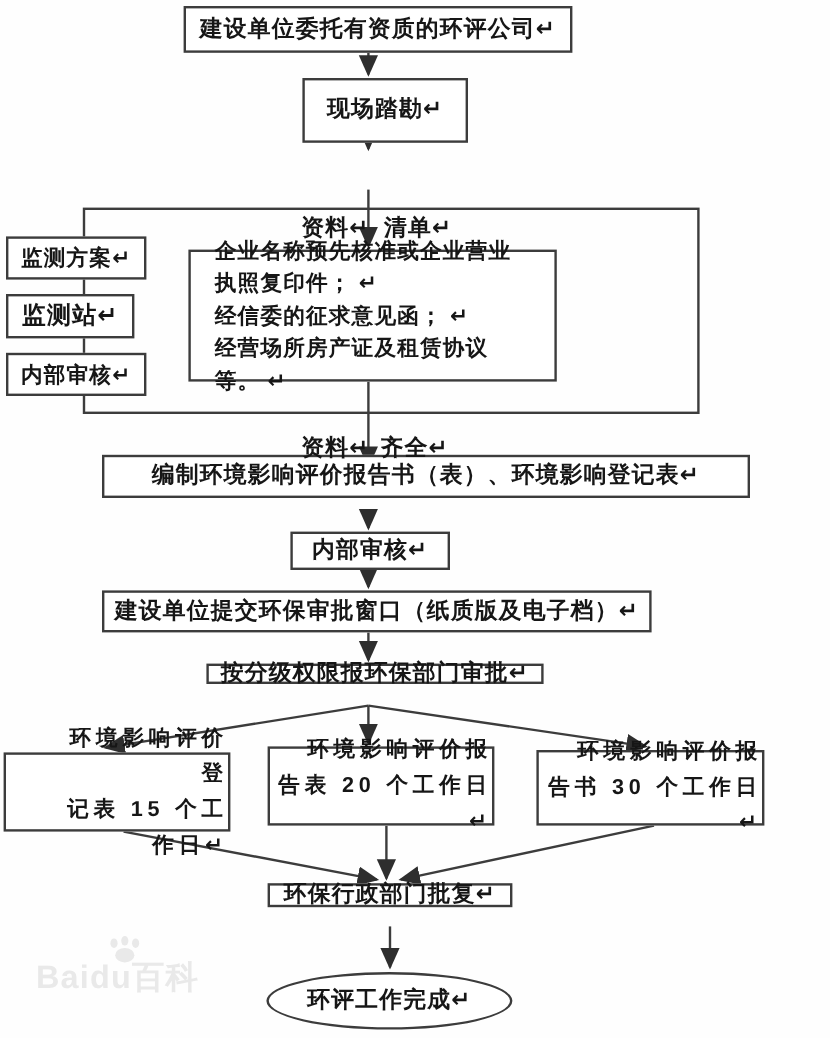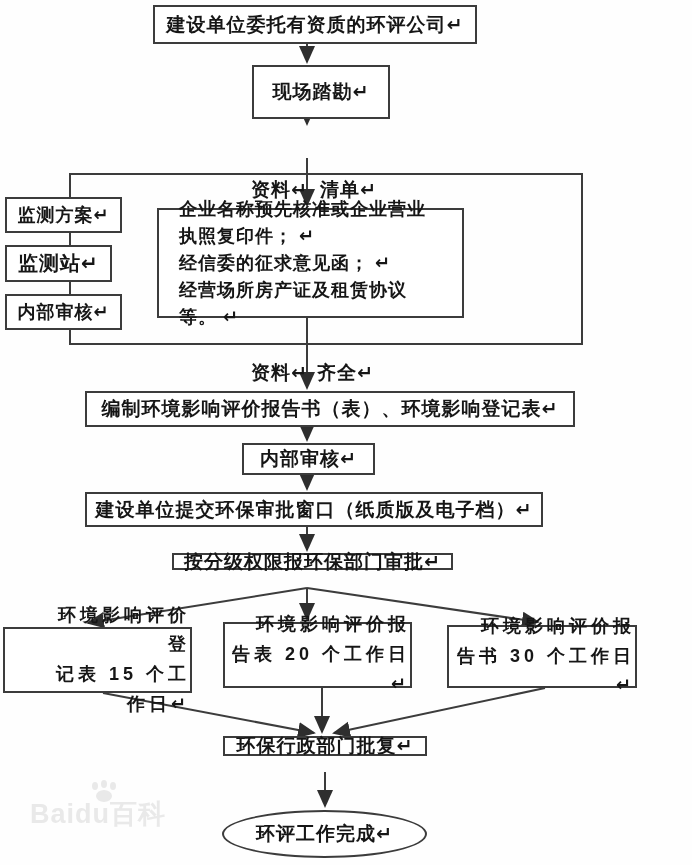--- a/index.html
+++ b/index.html
@@ -77,21 +77,21 @@
 
   <div class="box left-text" style="left:157px;top:208px;width:307px;height:110px;font-size:18px;padding:4px 20px;line-height:1.5;">企业名称预先核准或企业营业
 执照复印件； ↵
 经信委的征求意见函； ↵
 经营场所房产证及租赁协议等。 ↵</div>
 
 
   <span class="flow-label" style="left:251px;top:360px;">资料↵</span>
   <span class="flow-label" style="left:317px;top:360px;">齐全↵</span>
 
-  <div class="box" style="left:85px;top:391px;width:490px;height:36px;">编制环境影响评价报告书（表）、环境影响登记表↵</div>
+  <div class="box" style="left:85px;top:379px;width:540px;height:36px;">编制环境影响评价报告书（表）、环境影响登记表↵</div>
 
   <div class="box" style="left:242px;top:443px;width:133px;height:32px;">内部审核↵</div>
 
   <div class="box" style="left:85px;top:492px;width:458px;height:35px;">建设单位提交环保审批窗口（纸质版及电子档）↵</div>
 
   <div class="box" style="left:172px;top:553px;width:281px;height:17px;">按分级权限报环保部门审批↵</div>
 
   <div class="box wide" style="left:3px;top:627px;width:189px;height:66px;font-size:18px;line-height:1.65;padding-left:47px;">环境影响评价登
 记表 15 个工作日↵</div>
   <div class="box wide" style="left:223px;top:622px;width:189px;height:66px;font-size:18px;line-height:1.65;">环境影响评价报

